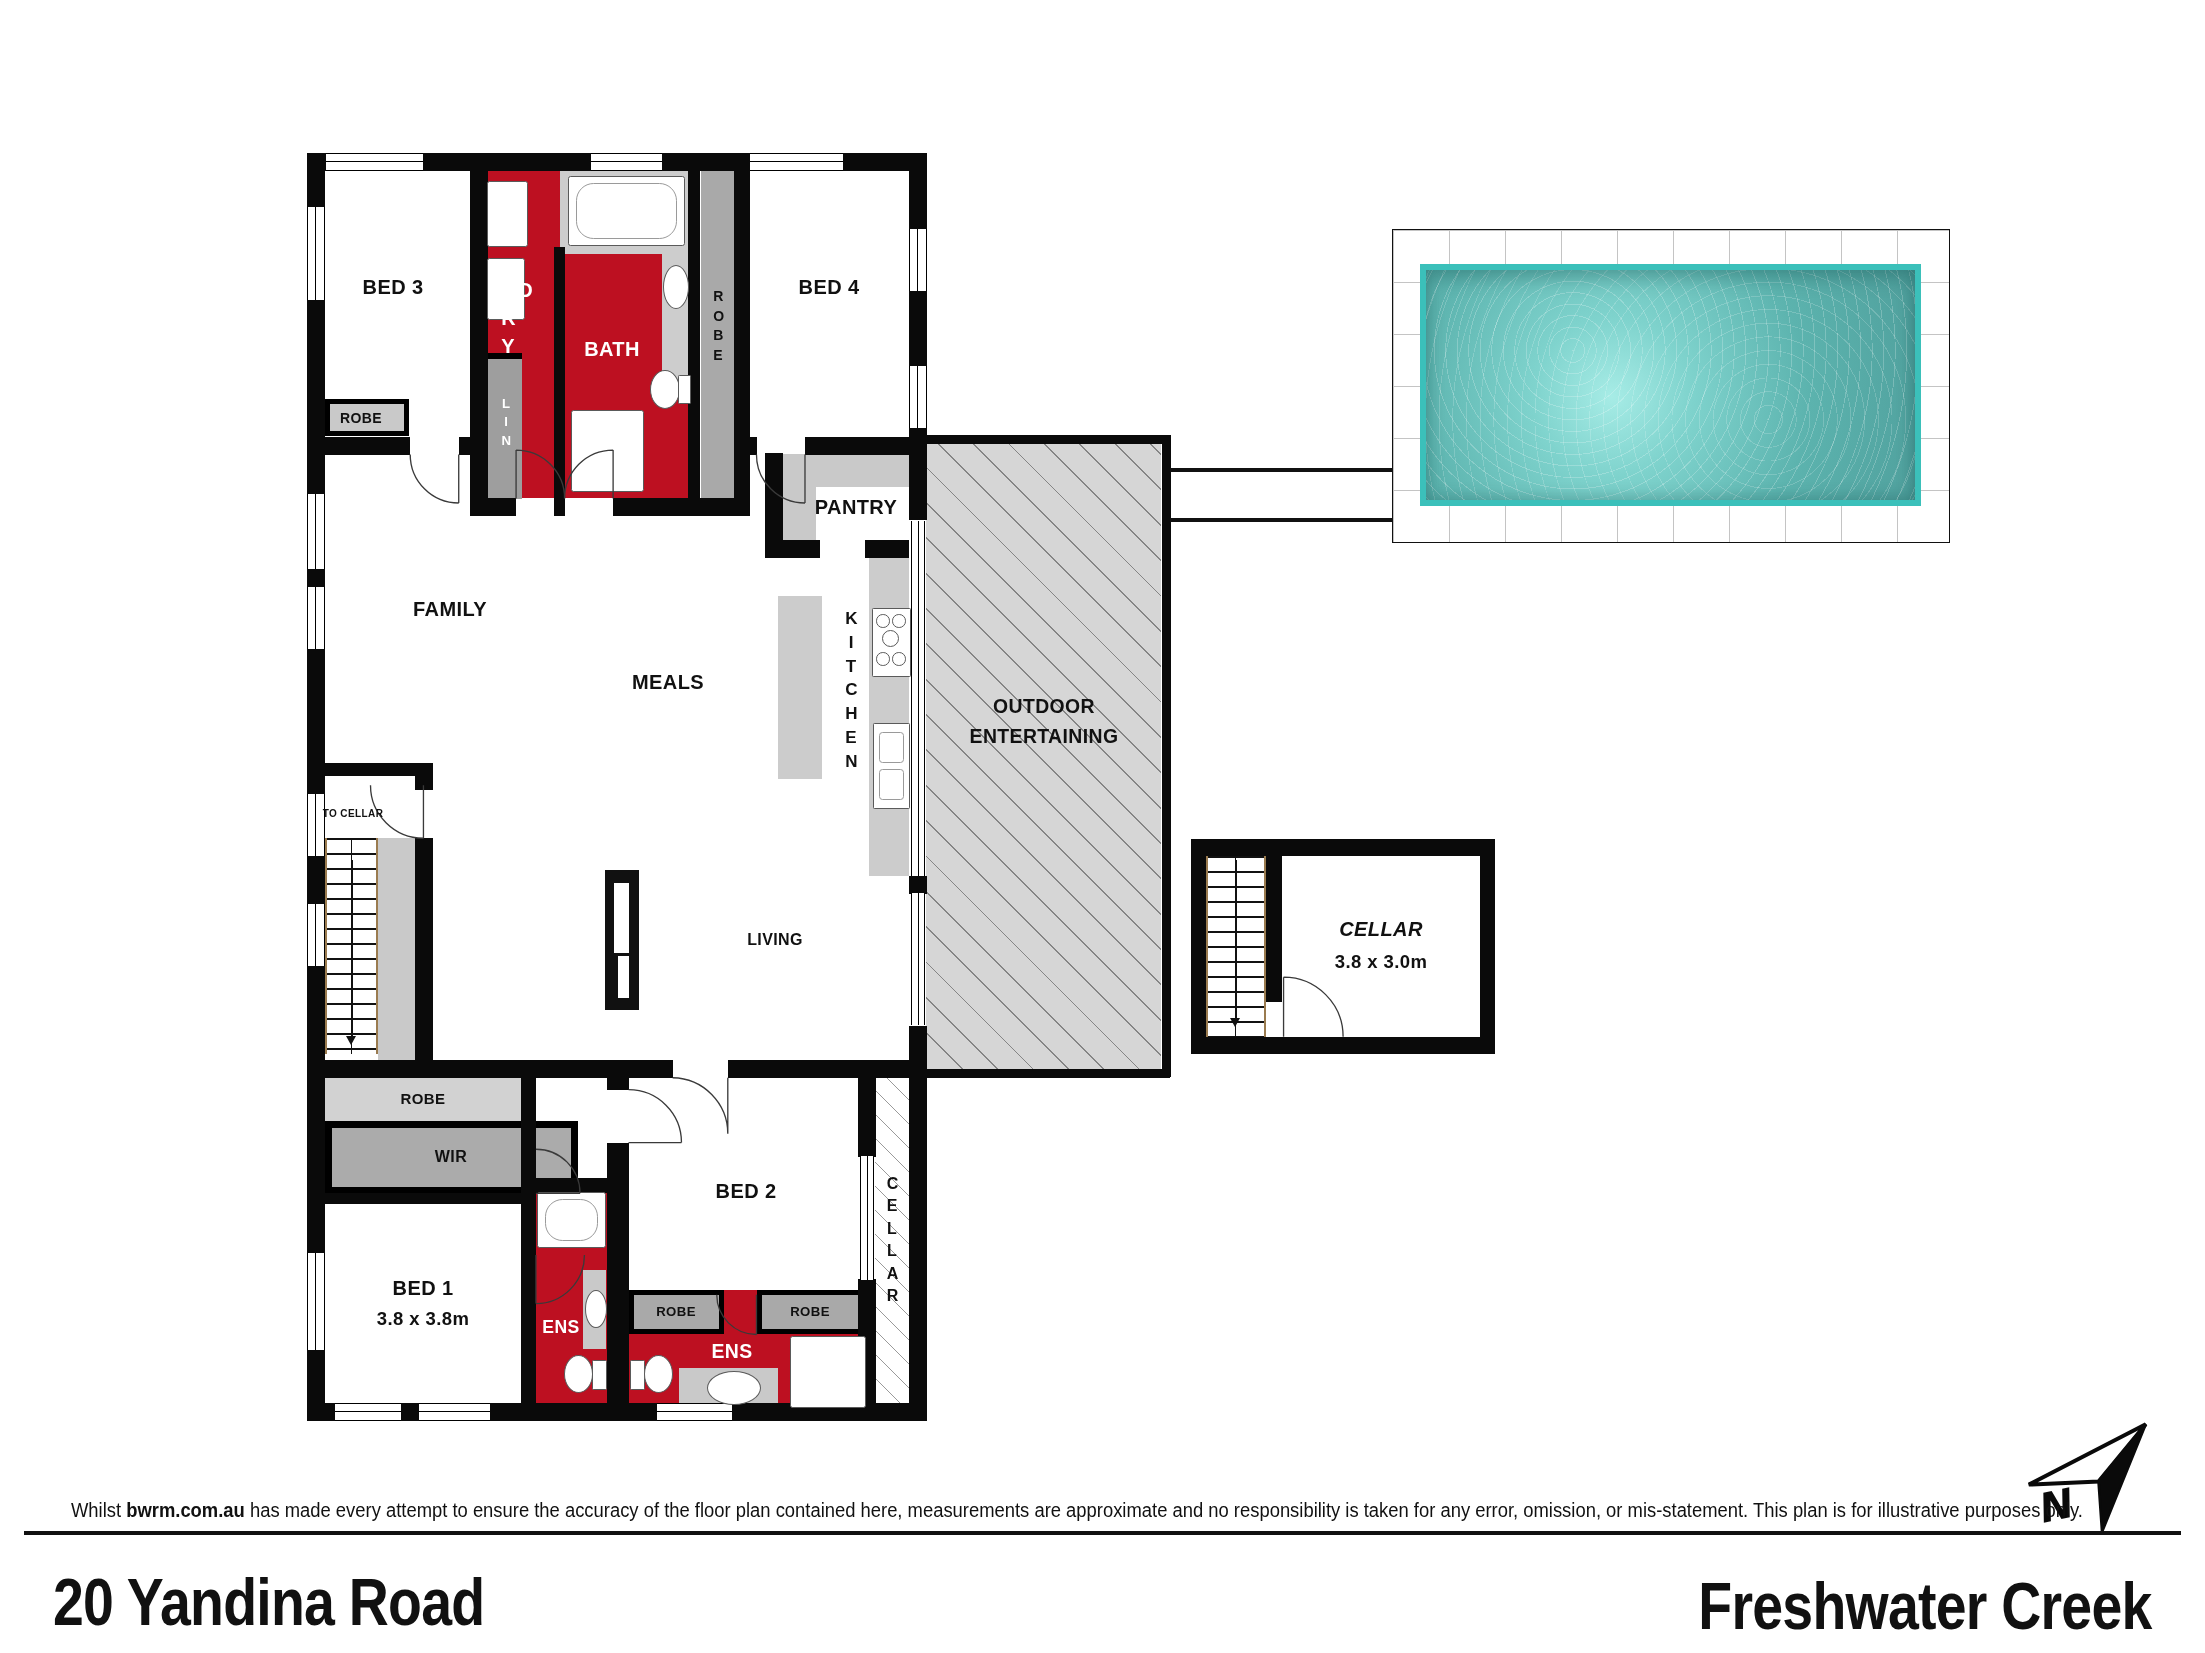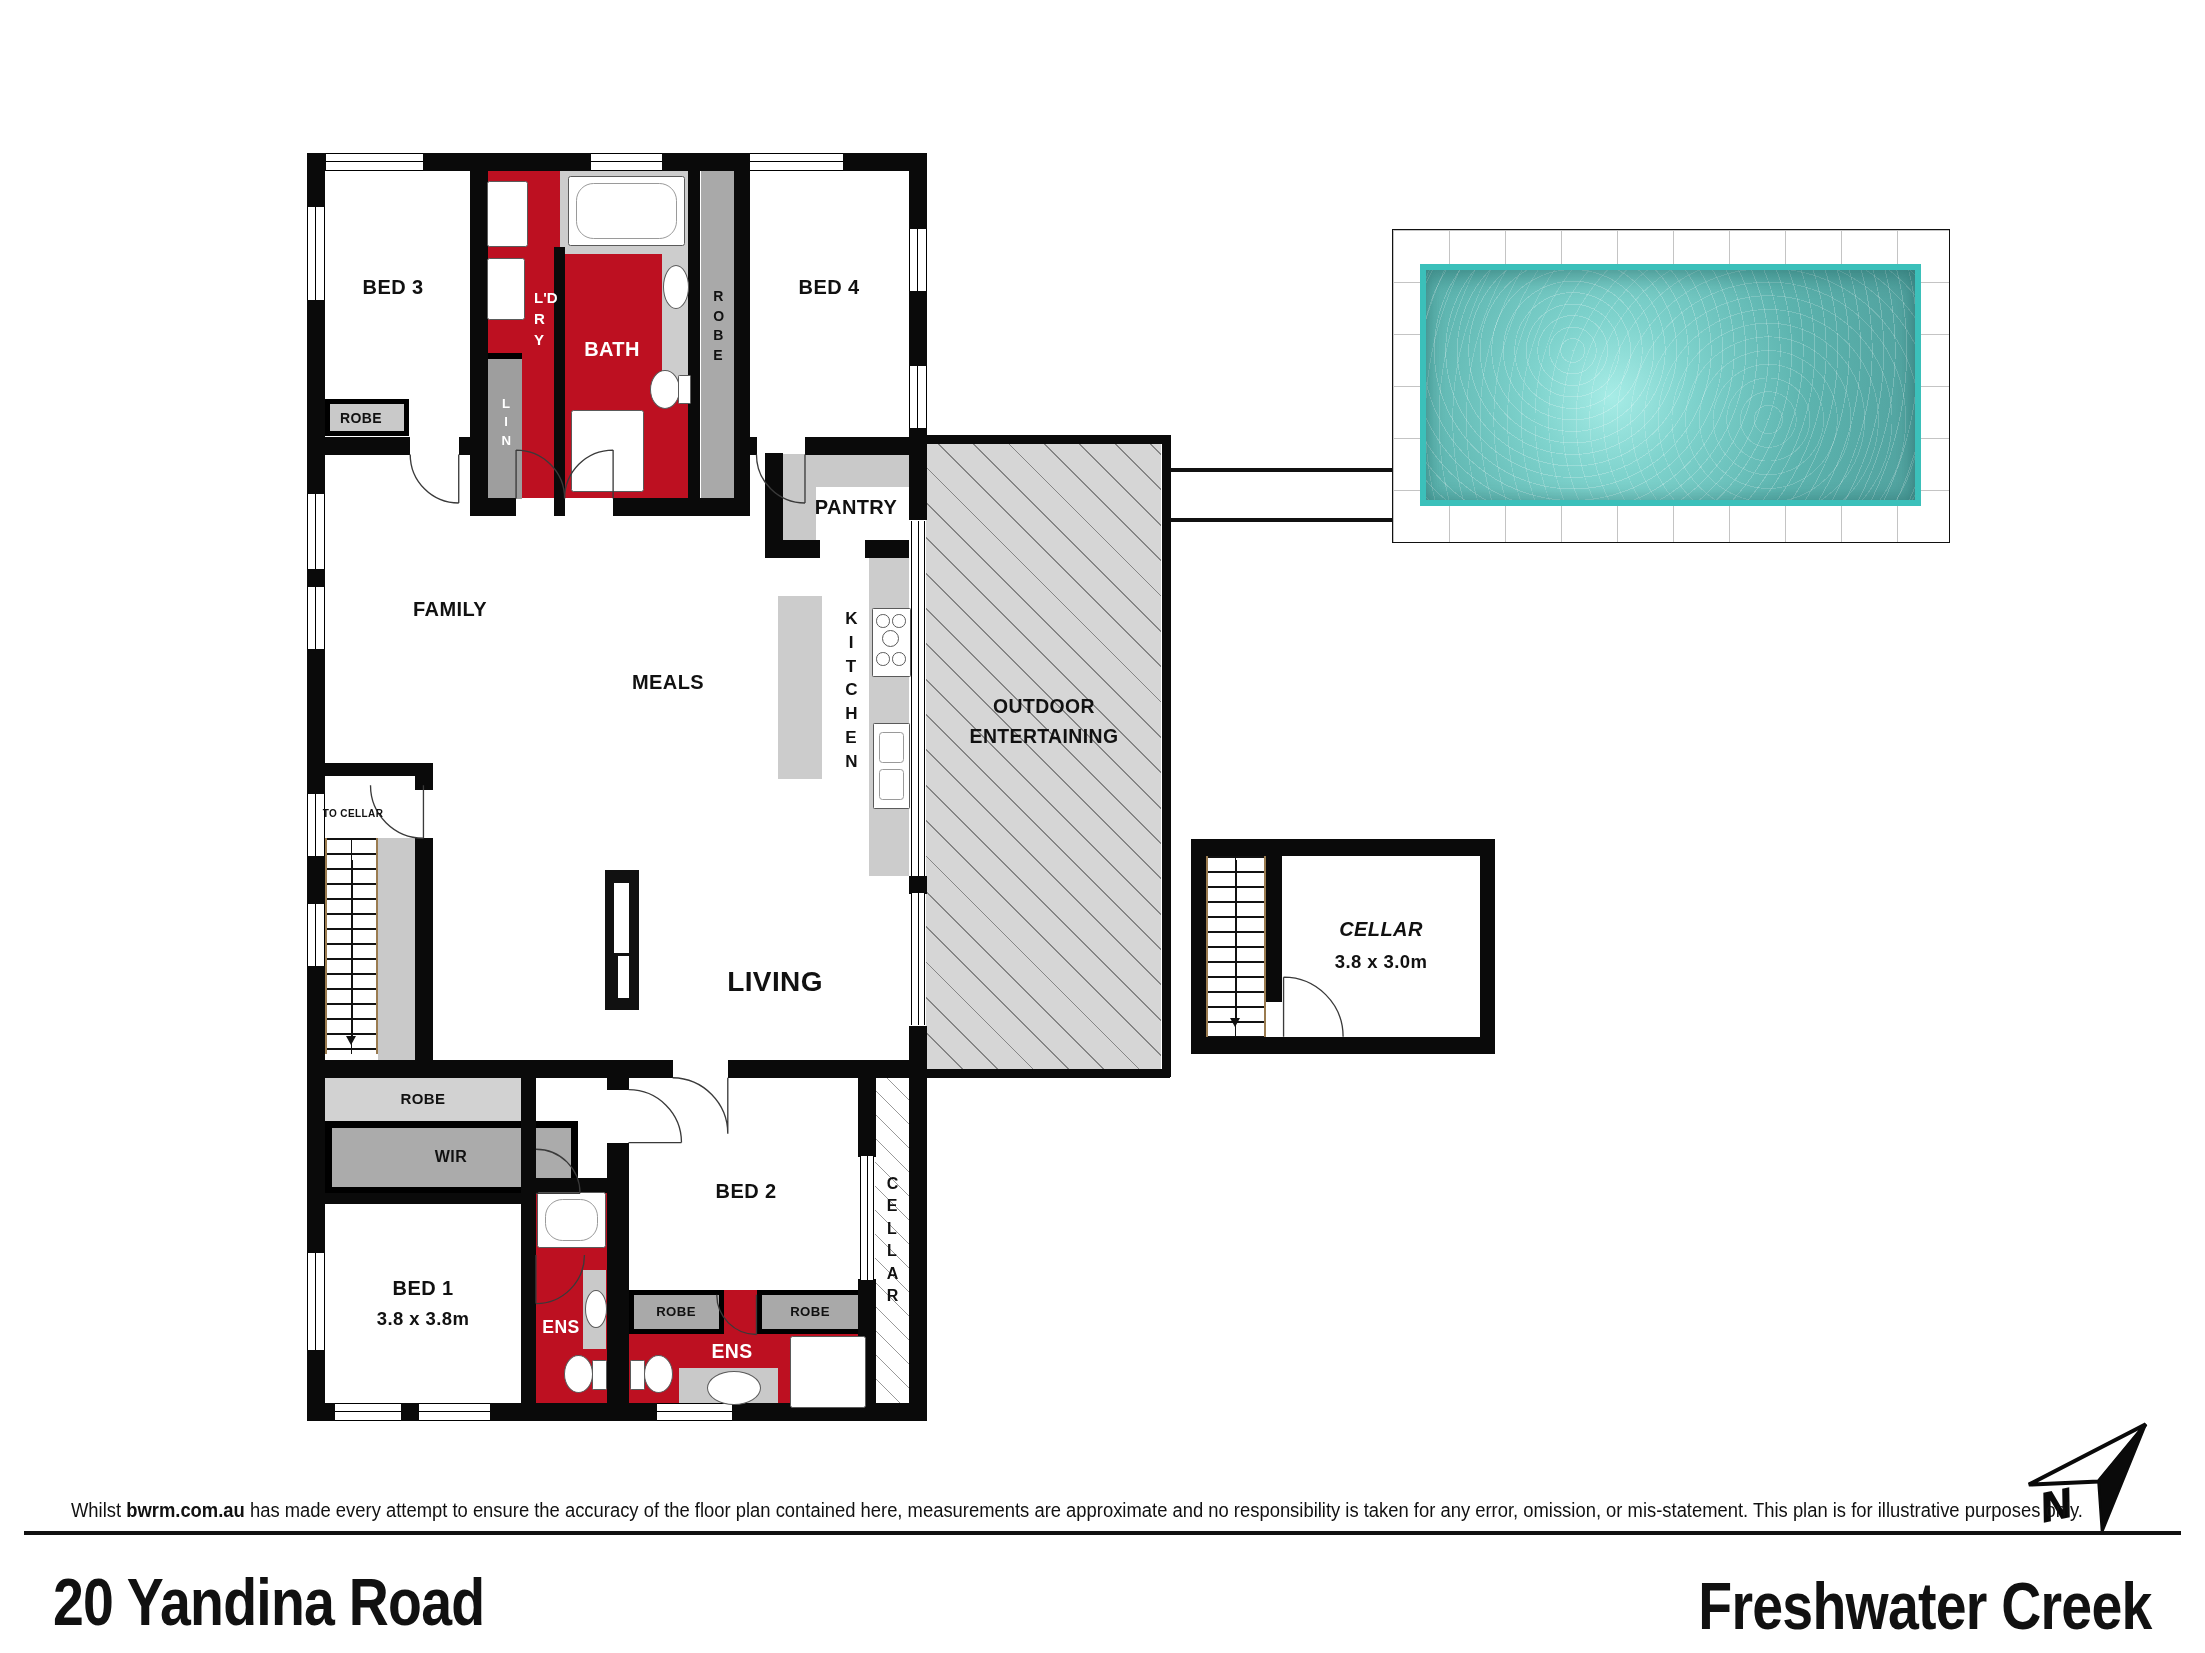--- a/index.html
+++ b/index.html
@@ -196,32 +196,32 @@
     <path d="M1650,2443 L1650,2570 M1525,2443 A127,127 0 0 1 1650,2570"></path>
     <path d="M1215,2705 L1315,2705 M1315,2705 A100,100 0 0 0 1215,2605"></path>
     <path d="M1425,2590 L1545,2590 M1425,2470 A120,120 0 0 1 1545,2590"></path>
     <path d="M1215,2845 L1215,2955 M1215,2955 A110,110 0 0 0 1325,2845"></path>
     <path d="M1715,2935 L1715,3025 M1715,3025 A90,90 0 0 1 1625,2935"></path>
     <path d="M2910,2350 L2910,2215 M2910,2215 A135,135 0 0 1 3045,2350"></path>
   </svg>
 
   <div class="lbl" style="left:393px;top:287px;font-size:20px;">BED 3</div>
   <div class="lbl" style="left:361px;top:418px;font-size:14px;">ROBE</div>
-  <div class="vlbl white" style="left:539px;top:318px;font-size:15px;">L'DRY</div>
+  <div class="vlbl white" style="left:508px;top:318px;font-size:20px;">L'DRY</div>
   <div class="vlbl white" style="left:506px;top:423px;font-size:13.2px;">LIN</div>
   <div class="lbl white" style="left:612px;top:349px;font-size:20px;">BATH</div>
   <div class="vlbl" style="left:718px;top:326px;font-size:14px;">ROBE</div>
   <div class="lbl" style="left:829px;top:287px;font-size:20px;">BED 4</div>
   <div class="lbl" style="left:856px;top:507px;font-size:20px;">PANTRY</div>
   <div class="vlbl" style="left:851px;top:690px;font-size:17px;">KITCHEN</div>
   <div class="lbl" style="left:450px;top:609px;font-size:20px;">FAMILY</div>
   <div class="lbl" style="left:668px;top:682px;font-size:20px;">MEALS</div>
   <div class="lbl wrap" style="left:1044px;top:721px;font-size:19.4px;width:203px;line-height:1.55;">OUTDOOR ENTERTAINING</div>
   <div class="lbl wrap" style="left:353px;top:814px;font-size:10px;width:79px;">TO CELLAR</div>
-  <div class="lbl" style="left:775px;top:982px;font-size:28px;">LIVING</div>
+  <div class="lbl" style="left:775px;top:940px;font-size:16px;">LIVING</div>
   <div class="lbl" style="left:1381px;top:929px;font-size:20px;font-style:italic;">CELLAR</div>
   <div class="lbl" style="left:1381px;top:962px;font-size:18.5px;">3.8 x 3.0m</div>
   <div class="lbl" style="left:423px;top:1099px;font-size:15px;">ROBE</div>
   <div class="lbl" style="left:451px;top:1157px;font-size:16px;">WIR</div>
   <div class="lbl" style="left:423px;top:1288px;font-size:20px;">BED 1</div>
   <div class="lbl" style="left:423px;top:1319px;font-size:18.5px;">3.8 x 3.8m</div>
   <div class="lbl white" style="left:561px;top:1328px;font-size:17.6px;">ENS</div>
   <div class="lbl" style="left:746px;top:1191px;font-size:20px;">BED 2</div>
   <div class="lbl" style="left:676px;top:1312px;font-size:13.2px;">ROBE</div>
   <div class="lbl" style="left:810px;top:1312px;font-size:13.2px;">ROBE</div>

